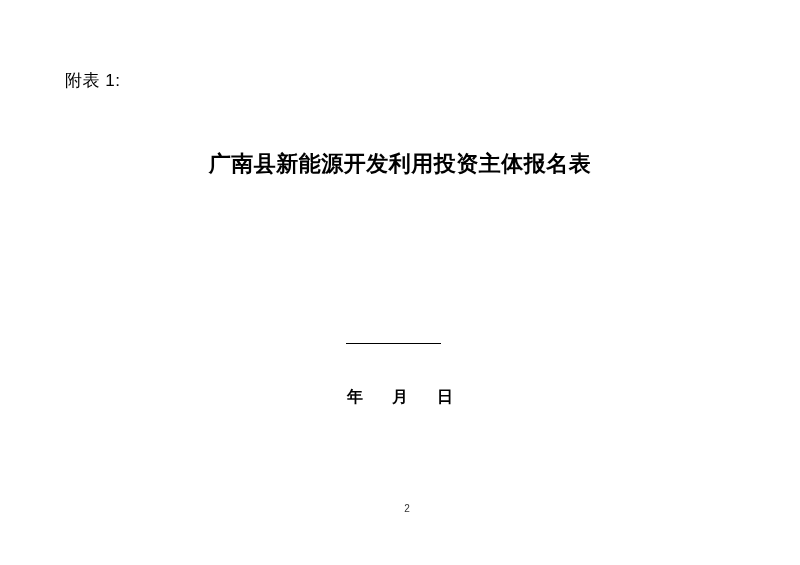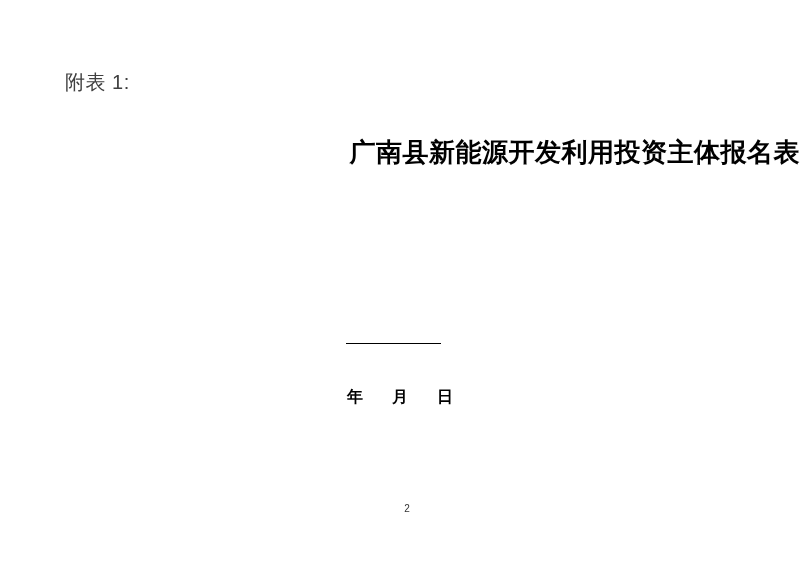--- a/index.html
+++ b/index.html
@@ -11,33 +11,33 @@
     width: 800px;
     height: 565px;
     background: #ffffff;
     overflow: hidden;
   }
 
   .attachment-label {
     position: absolute;
     left: 65px;
     top: 69px;
-    font-size: 20px;
+    font-size: 17px;
     font-weight: 500;
-    color: #404040;
+    color: #000000;
     letter-spacing: 0.5px;
   }
 
   .doc-title {
     position: absolute;
     left: 0;
-    top: 135px;
+    top: 149px;
     width: 100%;
-    text-align: right;
-    font-size: 26px;
+    text-align: center;
+    font-size: 22px;
     font-weight: 700;
     color: #000000;
     letter-spacing: 0.5px;
   }
 
   .company-line {
     position: absolute;
     left: 0;
     top: 325px;
     width: 100%;

